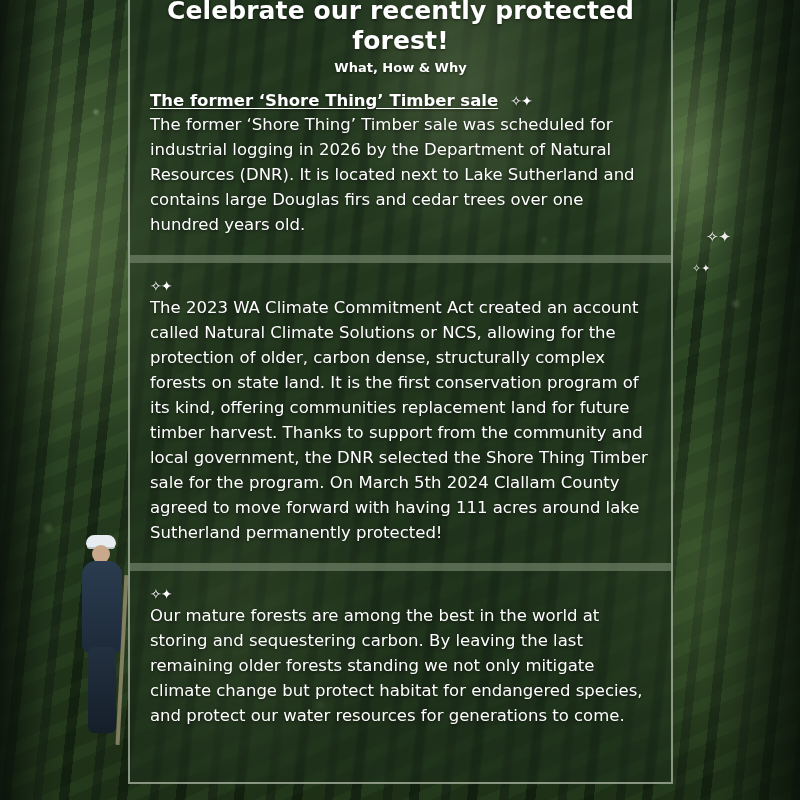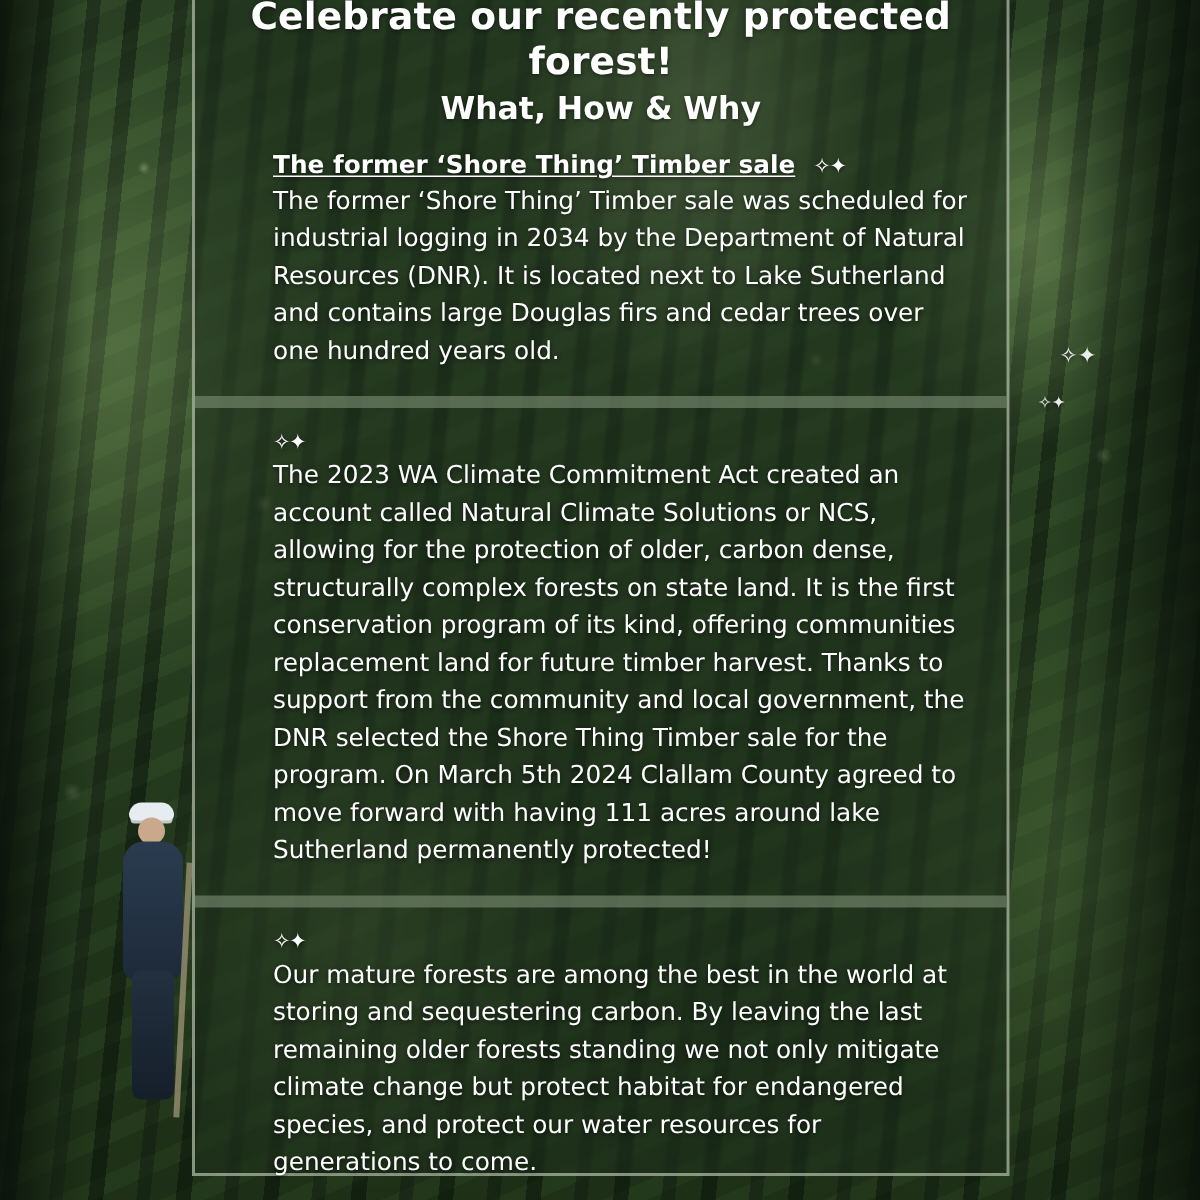--- a/index.html
+++ b/index.html
@@ -139,29 +139,28 @@
     font-size: 25px;
     font-weight: bold;
     letter-spacing: 0.1px;
     line-height: 30px;
     text-shadow: 0 1px 3px rgba(0,0,0,0.55);
   }
   .subtitle {
     margin: 4px 0 0 0;
     text-align: center;
     color: #ffffff;
-    font-size: 21px;
+    font-size: 13px;
     font-weight: bold;
     text-shadow: 0 1px 3px rgba(0,0,0,0.55);
   }
 
   .section {
     margin-top: 16px;
     padding: 0 2px;
-    margin-left: 32px;
   }
   .section-head {
     display: flex;
     align-items: baseline;
     gap: 12px;
     margin-bottom: 2px;
   }
   .section-title {
     color: #ffffff;
     font-size: 16.5px;
@@ -225,21 +224,21 @@
   <div class="panel">
 
     <h1 class="title">Celebrate our recently protected forest!</h1>
     <h2 class="subtitle">What, How &amp; Why</h2>
 
     <div class="section">
       <div class="section-head">
         <span class="section-title">The former ‘Shore Thing’ Timber sale</span>
         <span class="sparkle">✧✦</span>
       </div>
-      <p class="section-body">The former ‘Shore Thing’ Timber sale was scheduled for industrial logging in 2034 by the Department of Natural Resources (DNR). It is located next to Lake Sutherland and contains large Douglas firs and cedar trees over one hundred years old.</p>
+      <p class="section-body">The former ‘Shore Thing’ Timber sale was scheduled for industrial logging in 2026 by the Department of Natural Resources (DNR). It is located next to Lake Sutherland and contains large Douglas firs and cedar trees over one hundred years old.</p>
     </div>
 
     <div class="divider"></div>
 
     <div class="section">
       <div class="section-head">
         <span class="sparkle">✧✦</span>
       </div>
       <p class="section-body">The 2023 WA Climate Commitment Act created an account called Natural Climate Solutions or NCS, allowing for the protection of older, carbon dense, structurally complex forests on state land. It is the first conservation program of its kind, offering communities replacement land for future timber harvest. Thanks to support from the community and local government, the DNR selected the Shore Thing Timber sale for the program. On March 5th 2024 Clallam County agreed to move forward with having 111 acres around lake Sutherland permanently protected!</p>
     </div>

